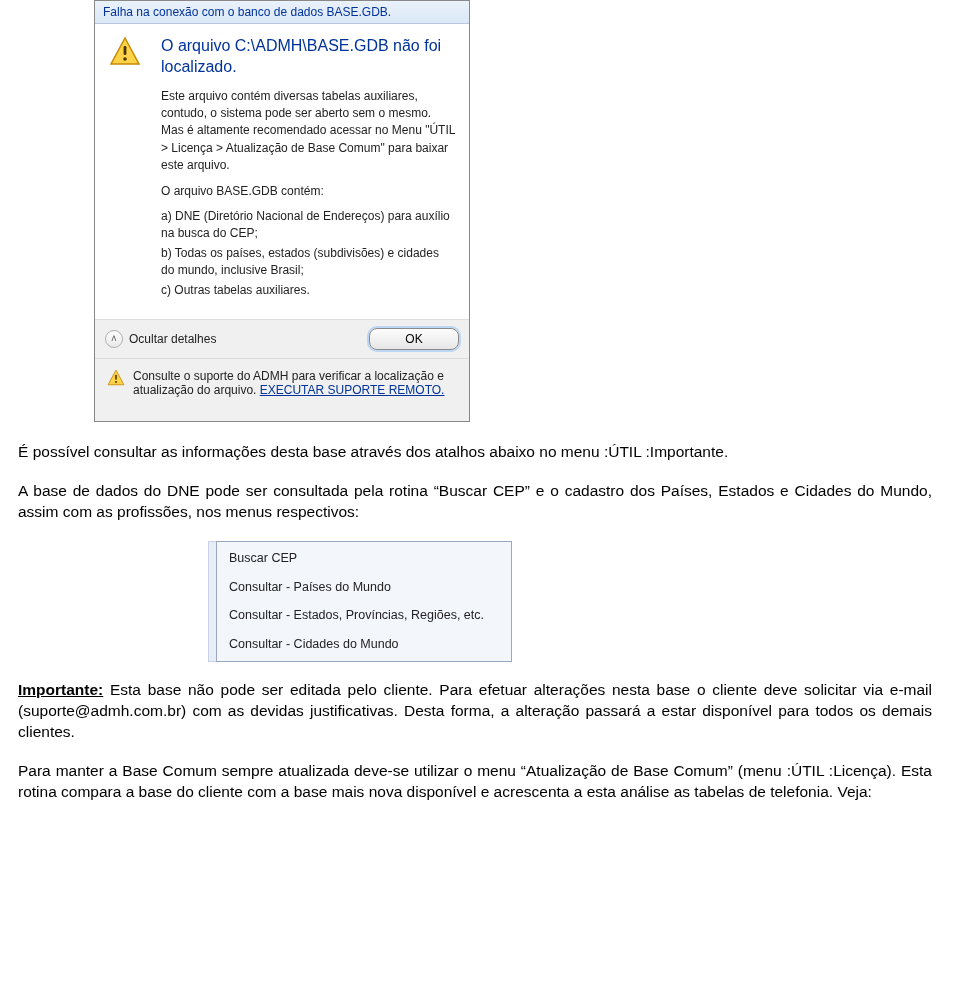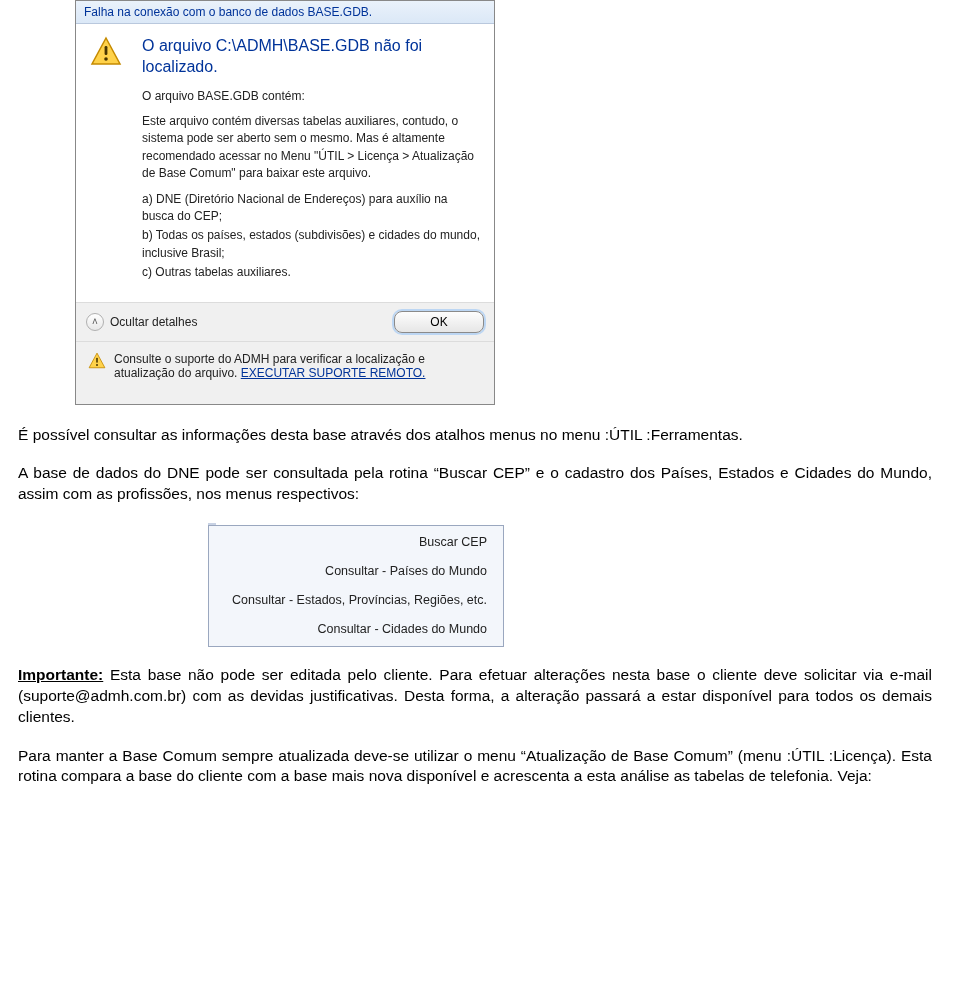--- a/index.html
+++ b/index.html
@@ -5,22 +5,22 @@
   * { box-sizing: border-box; margin: 0; padding: 0; }
   body {
     font-family: Verdana, Geneva, sans-serif;
     font-size: 14px;
     background: #fff;
     color: #000;
     width: 960px;
   }
   
   .dialog-wrap {
-    width: 420px;
-    margin-left: 75px;
+    width: 376px;
+    margin-left: 94px;
     border: 1px solid #888;
     background: #fff;
     font-family: "Segoe UI", Tahoma, sans-serif;
     font-size: 12px;
   }
   .titlebar {
     background: linear-gradient(#eaf2fb, #dbe8f7);
     border-bottom: 1px solid #b9c8dd;
     color: #003399;
     padding: 4px 8px;
@@ -103,22 +103,20 @@
     font-family: Verdana, Geneva, sans-serif;
     font-size: 15.5px;
     line-height: 1.35;
   }
   .doc p { margin-bottom: 18px; text-align: justify; }
 
   
   .menu-wrap {
     margin: 0 0 18px 190px;
     display: flex;
-    flex-direction: column;
-    text-align: right;
   }
   .menu-left {
     width: 8px;
     background: #e8eef8;
     border: 1px solid #c8d2e4;
     border-right: none;
   }
   .menu {
     width: 296px;
     border: 1px solid #9aa7bf;
@@ -145,22 +143,22 @@
     <div class="icon-col warn-big">
       <svg viewBox="0 0 32 32">
         <polygon points="16,2 30,28 2,28" fill="#ffd24a" stroke="#c58a00" stroke-width="1.5"></polygon>
         <rect x="14.6" y="10" width="2.8" height="9" rx="1.2" fill="#4a3600"></rect>
         <circle cx="16" cy="23" r="1.8" fill="#4a3600"></circle>
       </svg>
     </div>
     <div class="text-col">
       <div class="main-msg">O arquivo C:\ADMH\BASE.GDB não foi localizado.</div>
       <div class="sub-msg">
+        <span class="block">Este arquivo contém diversas tabelas auxiliares, contudo, o sistema pode ser aberto sem o mesmo. Mas é altamente recomendado acessar no Menu "ÚTIL &gt; Licença &gt; Atualização de Base Comum" para baixar este arquivo.</span>
         <span class="block">O arquivo BASE.GDB contém:</span>
-        <span class="block">Este arquivo contém diversas tabelas auxiliares, contudo, o sistema pode ser aberto sem o mesmo. Mas é altamente recomendado acessar no Menu "ÚTIL &gt; Licença &gt; Atualização de Base Comum" para baixar este arquivo.</span>
         <span class="block" style="margin-bottom:2px">a) DNE (Diretório Nacional de Endereços) para auxílio na busca do CEP;</span>
         <span class="block" style="margin-bottom:2px">b) Todas os países, estados (subdivisões) e cidades do mundo, inclusive Brasil;</span>
         <span class="block">c) Outras tabelas auxiliares.</span>
       </div>
     </div>
   </div>
 
   <div class="footer1">
     <div class="toggle-details">
       <span class="chev">˄</span>
@@ -180,21 +178,21 @@
       </svg>
     </div>
     <div>
       <span>Consulte o suporte do ADMH para verificar a localização e atualização do arquivo. </span>
       <span class="link">EXECUTAR SUPORTE REMOTO.</span>
     </div>
   </div>
 </div>
 
 <div class="doc">
-  <p>É possível consultar as informações desta base através dos atalhos menus no menu :ÚTIL :Ferramentas.</p>
+  <p>É possível consultar as informações desta base através dos atalhos abaixo no menu :ÚTIL :Importante.</p>
   <p>A base de dados do DNE pode ser consultada pela rotina “Buscar CEP” e o cadastro dos Países, Estados e Cidades do Mundo, assim com as profissões, nos menus respectivos:</p>
 
   <div class="menu-wrap">
     <div class="menu-left"></div>
     <div class="menu">
       <div class="menu-item"><span>Buscar CEP</span></div>
       <div class="menu-item"><span>Consultar - Países do Mundo</span></div>
       <div class="menu-item"><span>Consultar - Estados, Províncias, Regiões, etc.</span></div>
       <div class="menu-item"><span>Consultar - Cidades do Mundo</span></div>
     </div>

